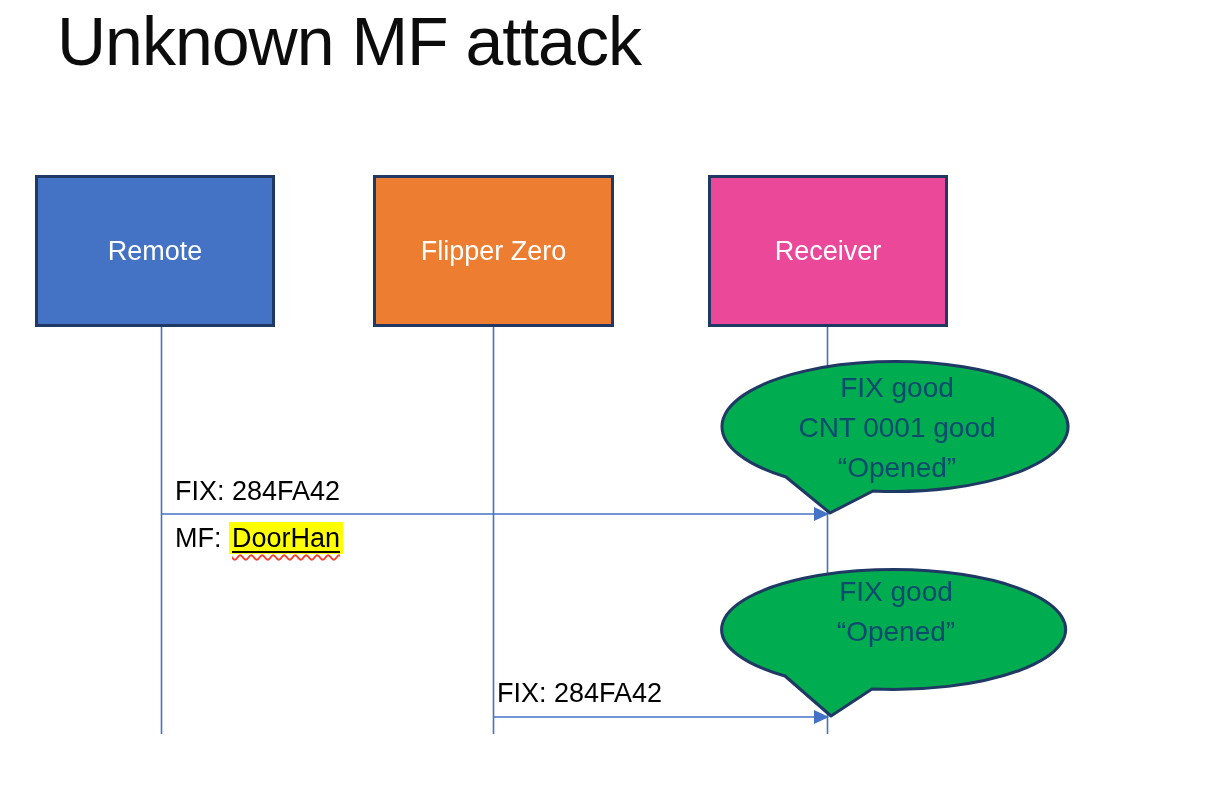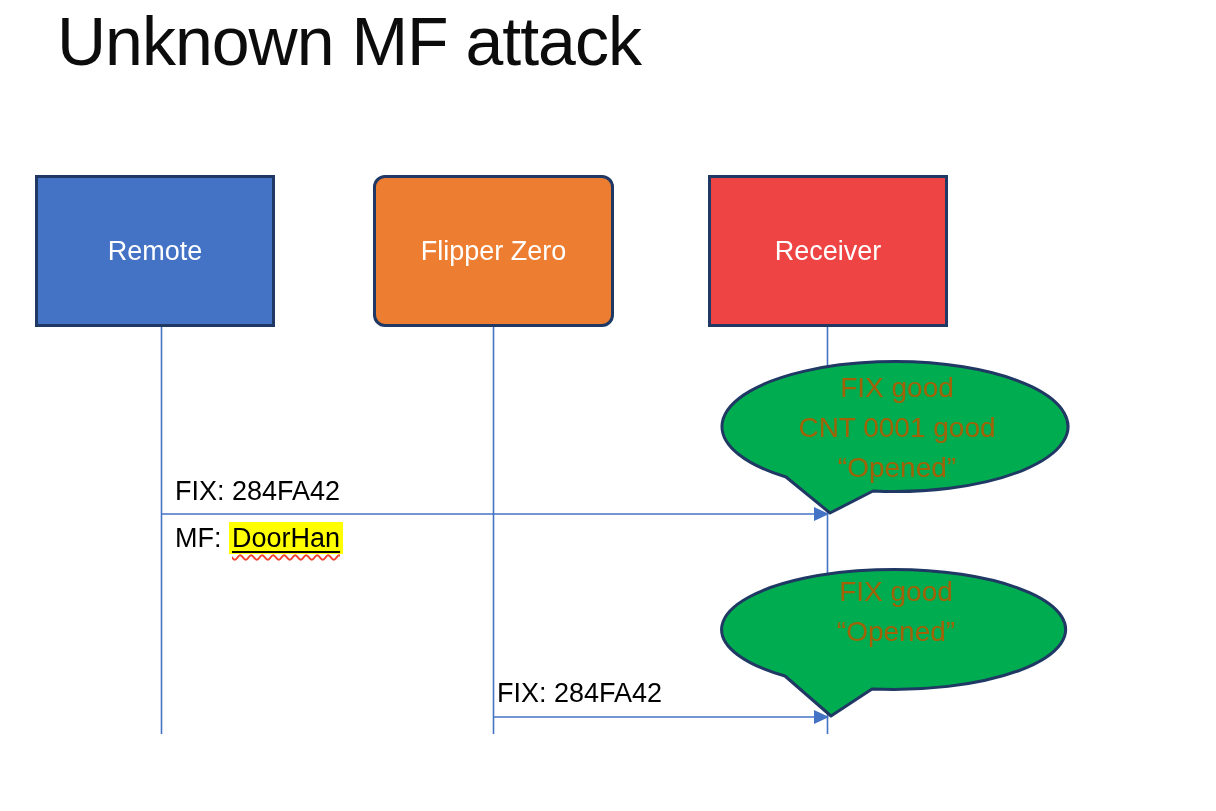--- a/index.html
+++ b/index.html
@@ -12,30 +12,30 @@
     font-size:68px;font-weight:300;letter-spacing:-1px;color:#0c0c0c;
     white-space:nowrap;
   }
   .layer{position:absolute;left:0;top:0;width:1216px;height:811px;}
   .actor{
     position:absolute;top:175px;height:152px;box-sizing:border-box;
     border:3px solid #1F3864;display:flex;align-items:center;justify-content:center;
     color:#fff;font-size:27px;
   }
   .actor-remote{left:35px;width:240px;}
-  .actor-flipper{left:373px;width:241px;border-radius:12px;}
+  .actor-flipper{left:373px;width:241px;}
   .actor-receiver{left:708px;width:240px;}
   .msg{position:absolute;color:#000;font-size:27px;white-space:nowrap;}
   .msg-above{line-height:34px;}
   .msg-below{line-height:40px;}
   .hl{background:#FFFF00;padding:1px 3px;}
   .u{text-decoration:underline;text-decoration-color:#000;text-decoration-thickness:2px;text-underline-offset:4px;}
   .sq{text-decoration:underline wavy #F5402C;text-decoration-thickness:1.5px;text-underline-offset:7px;}
   .callout-text{
-    position:absolute;width:344px;text-align:center;color:#a16207;
+    position:absolute;width:344px;text-align:center;color:#0c4a6e;
     font-size:28px;line-height:40px;
   }
   .callout1-text{left:725px;top:368px;}
   .callout2-text{left:724px;top:572px;}
 </style>
 </head>
 <body>
 
 <div class="slide">
 
@@ -55,21 +55,21 @@
     <line x1="494" y1="717" x2="815" y2="717" stroke-width="1.6" stroke="#4472C4"></line>
     <polygon points="814,710 814,724 829,717" fill="#4472C4"></polygon>
   </svg>
 
   <div class="actor actor-remote" style="background: rgb(68, 114, 196);">
     <span>Remote</span>
   </div>
   <div class="actor actor-flipper" style="background: rgb(237, 125, 49);">
     <span>Flipper Zero</span>
   </div>
-  <div class="actor actor-receiver" style="background: #ef4444; text-align: center;">
+  <div class="actor actor-receiver" style="background: #ec4899; text-align: center;">
     <span>Receiver</span>
   </div>
 
   <div class="msg msg-above" style="left:175px;top:474px;">
     <span>FIX: 284FA42</span>
   </div>
   <div class="msg msg-below" style="left:175px;top:518px;">
     <div>
       <span>MF: </span><span class="hl u"><span class="sq">DoorHan</span></span>
     </div>

